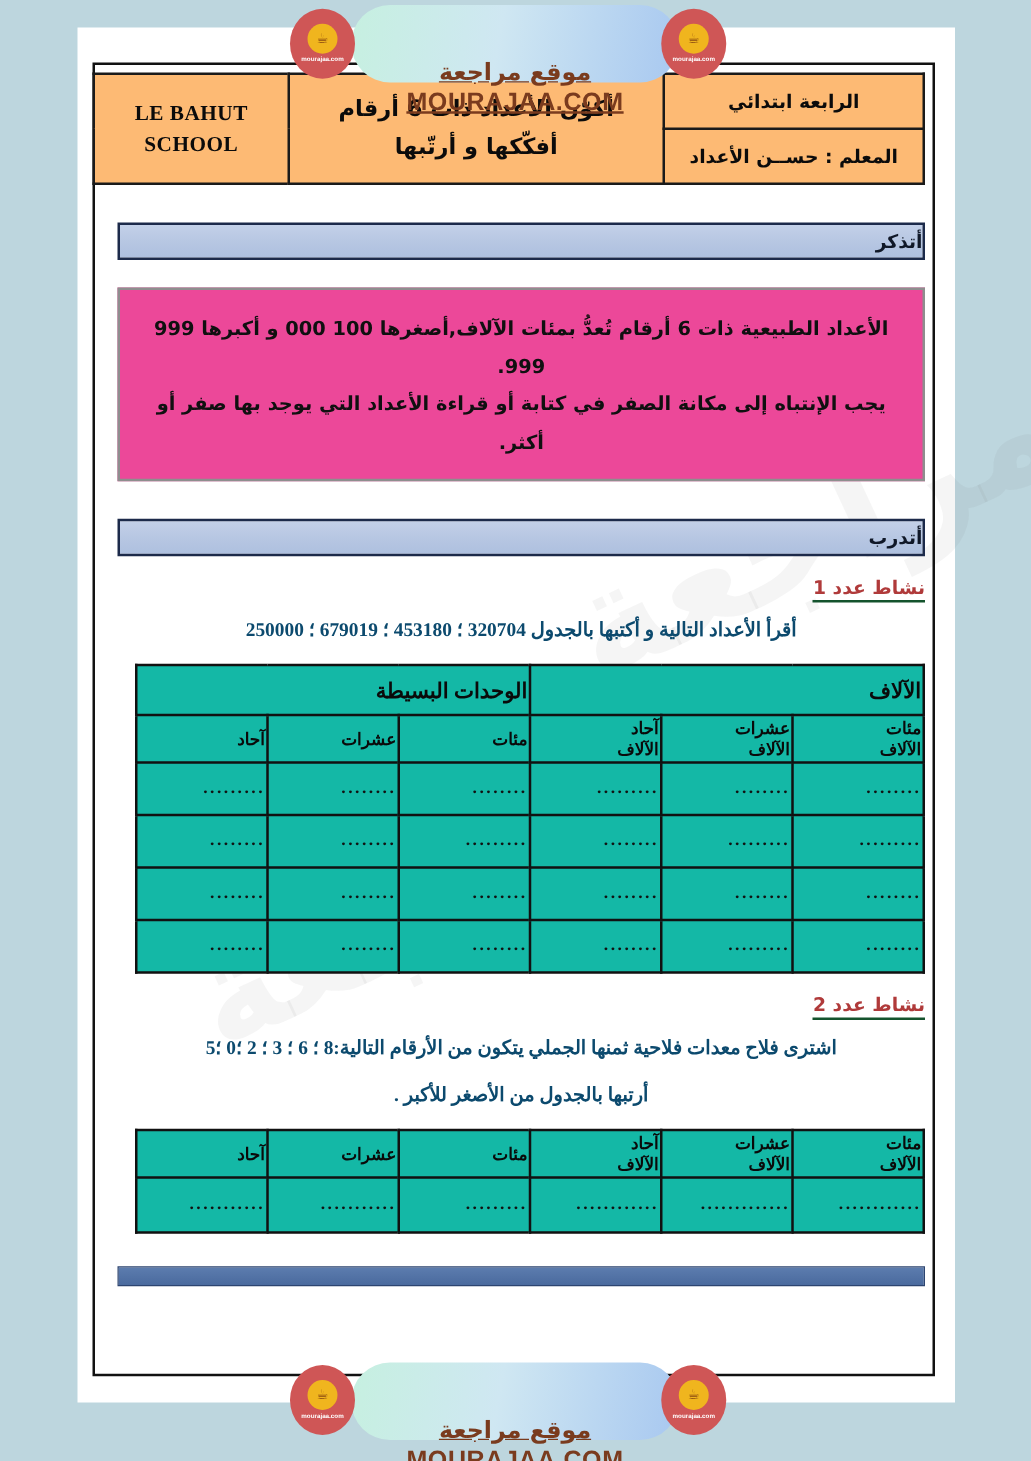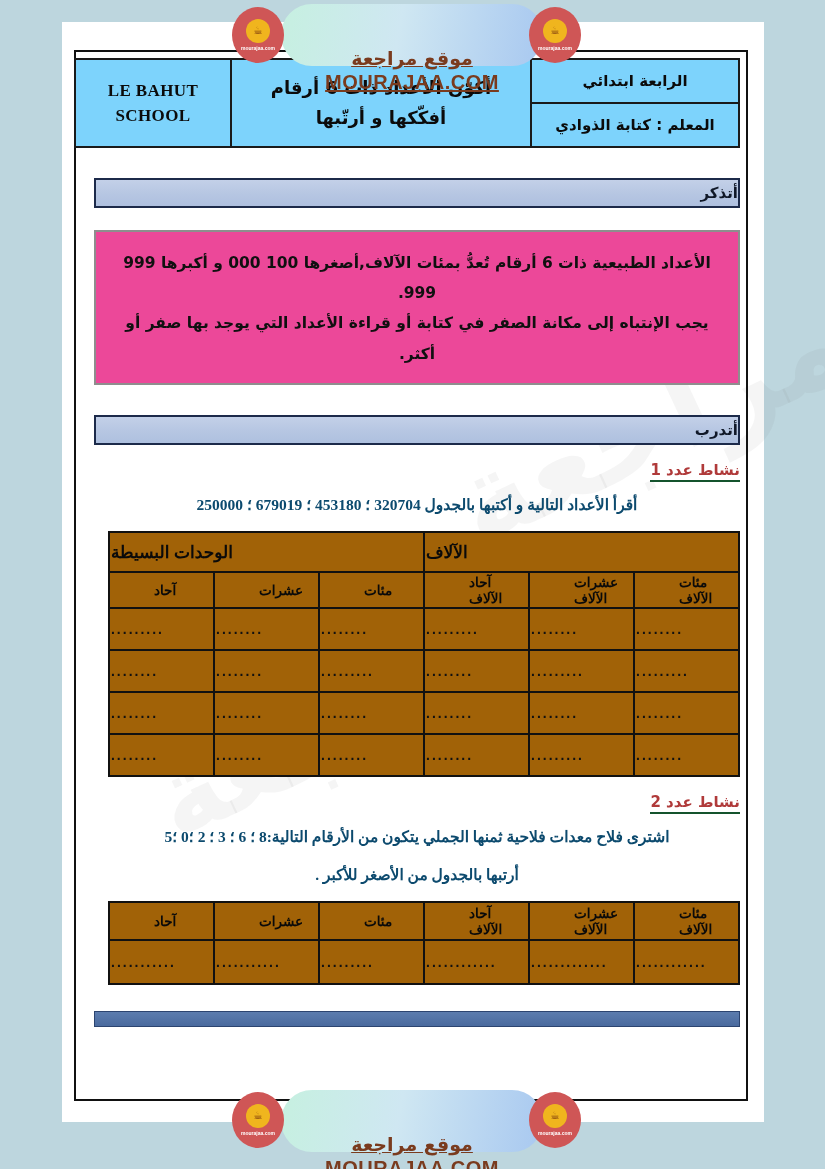--- a/index.html
+++ b/index.html
@@ -129,21 +129,21 @@
 
   
   .info-table {
     border-collapse: collapse;
     width: 632px;
     margin-right: 0;
     table-layout: fixed;
   }
   .info-table td {
     border: 2px solid #1a1a1a;
-    background: #7dd3fc;
+    background: #fdba74;
     text-align: center;
     vertical-align: middle;
     font-weight: bold;
     color: #0b0b0b;
   }
   .cell-school {
     width: 152px;
     font-family: "Liberation Serif", serif;
     font-size: 17px;
     letter-spacing: .4px;
@@ -226,25 +226,25 @@
 
   
   .pv-table {
     border-collapse: collapse;
     table-layout: fixed;
     margin-top: 12px;
     direction: rtl;
   }
   .pv-table td, .pv-table th {
     border: 2px solid #111;
-    text-align: left;
+    text-align: right;
     vertical-align: middle;
-    font-family: Liberation Sans, sans-serif;
+    font-family: Liberation Serif, serif;
     color: #0a0a0a;
-    background: #a16207;
+    background: #14b8a6;
   }
   .pv-table .grp {
     font-size: 17px;
     font-weight: bold;
     height: 36px;
   }
   .pv-table .sub {
     font-size: 13.5px;
     font-weight: bold;
     height: 32px;
@@ -319,21 +319,21 @@
         <td class="cell-title" rowspan="2">
           <div>أكوّن الأعداد ذات 6 أرقام</div>
           <div>أفكّكها و أرتّبها</div>
         </td>
         <td class="cell-school" rowspan="2">
           <div>LE BAHUT</div>
           <div>SCHOOL</div>
         </td>
       </tr>
       <tr>
-        <td class="cell-teacher">المعلم : كتابة الذوادي</td>
+        <td class="cell-teacher">المعلم : حســن الأعداد</td>
       </tr>
     </tbody>
       </table>
 
     <div style="height:30px"></div>
     <div class="sec-bar">
       <span>أتذكر</span>
     </div>
 
     <div class="memo-box">

